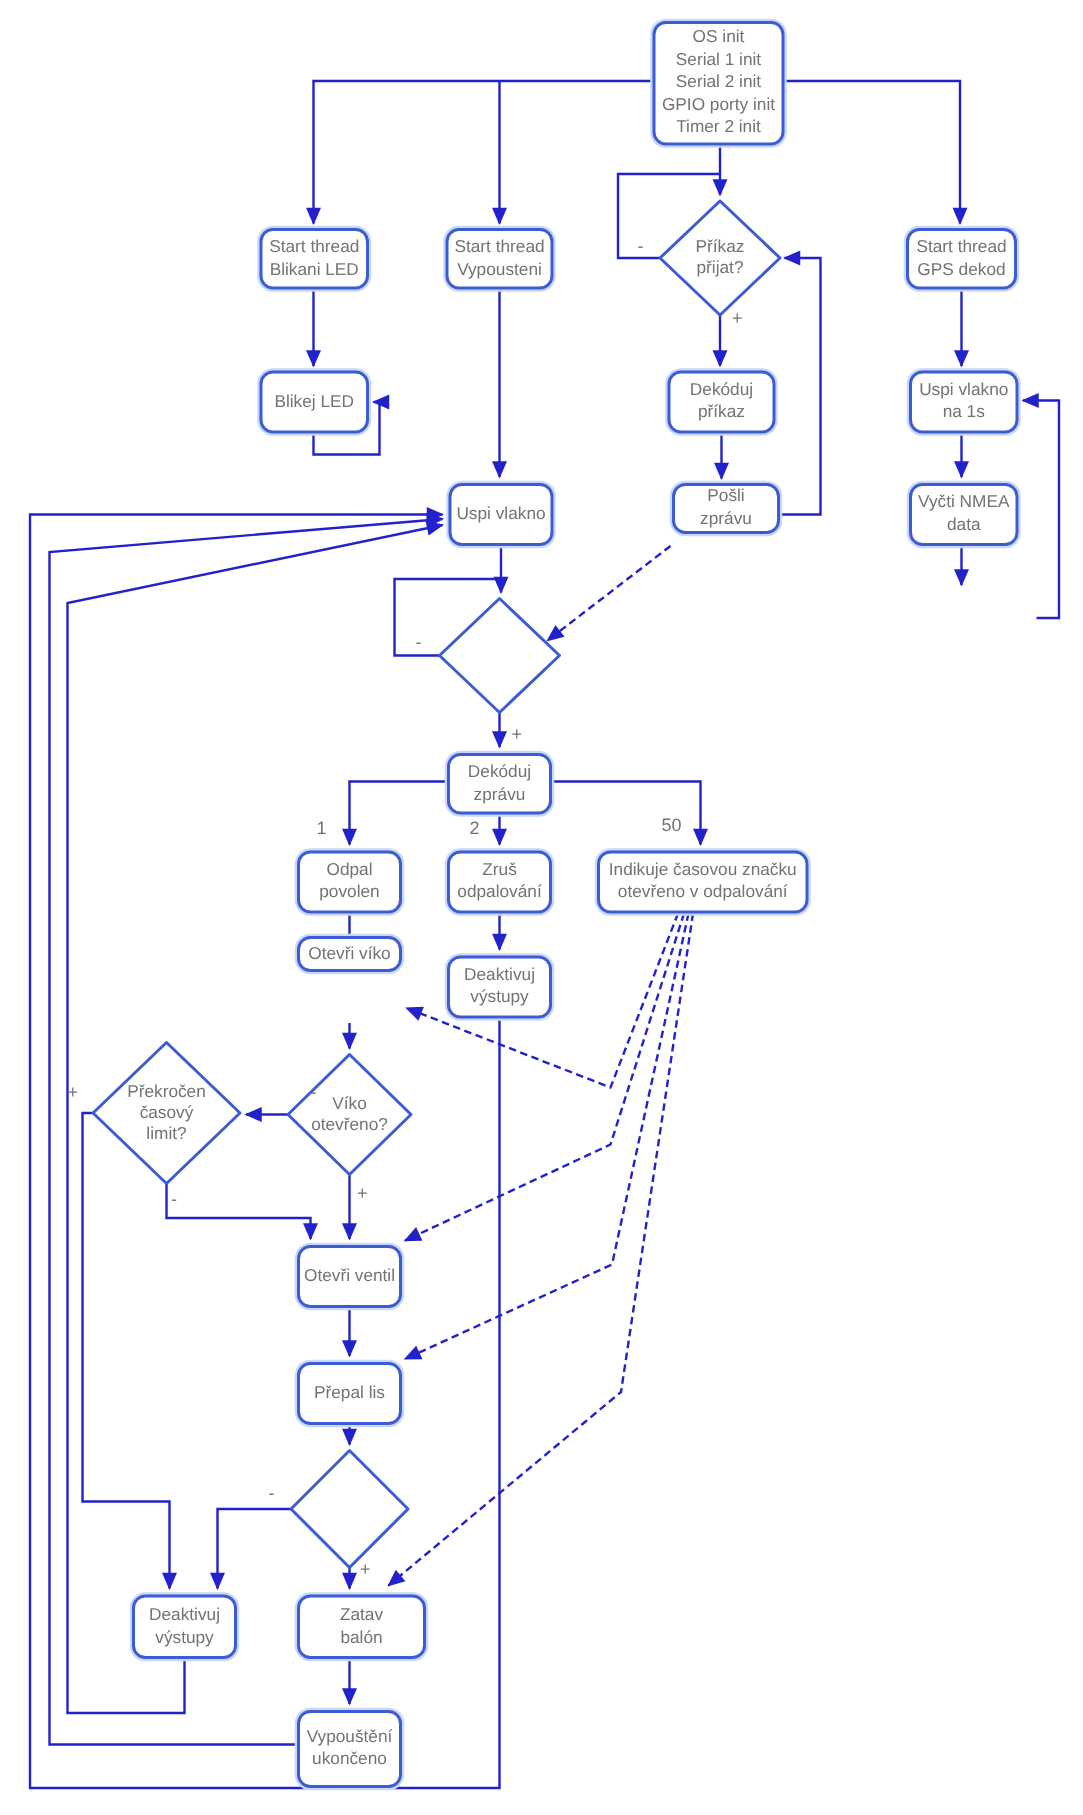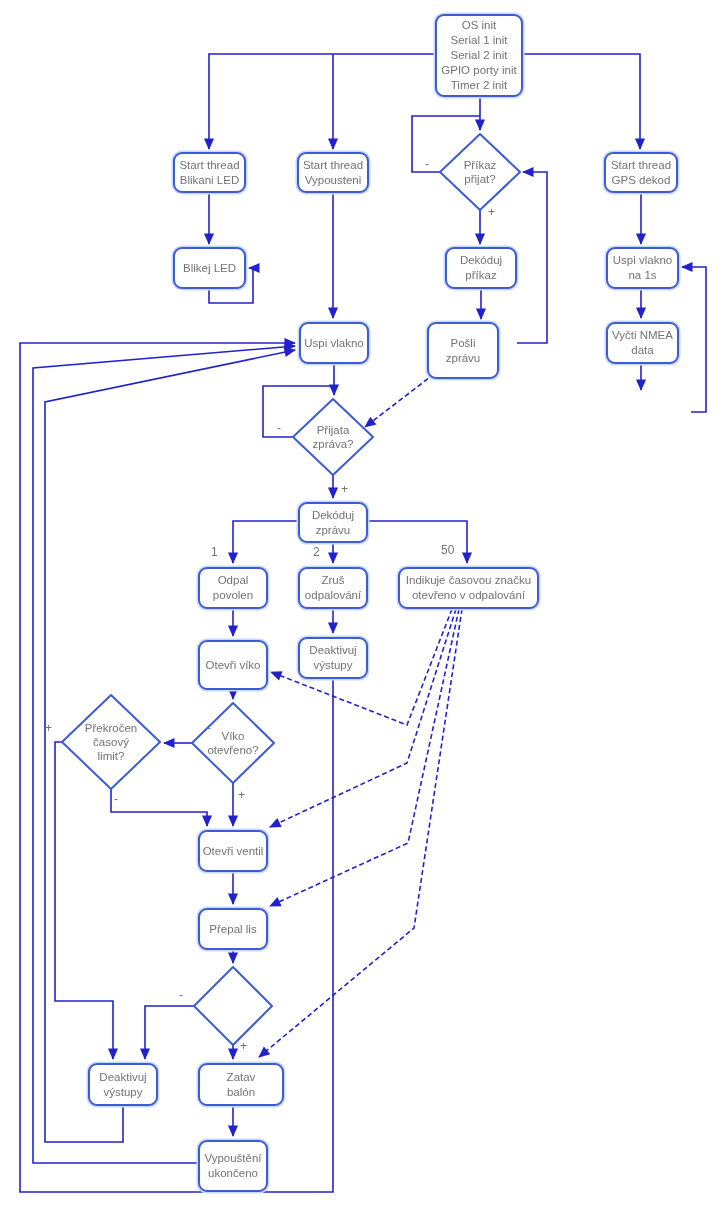--- a/index.html
+++ b/index.html
@@ -96,49 +96,47 @@
 Blikani LED</div>
   <div class="node" style="left:297px;top:152px;width:72px;height:41px">Start thread
 Vypousteni</div>
   <div class="node" style="left:604px;top:152px;width:74px;height:41px">Start thread
 GPS dekod</div>
   <div class="node" style="left:173px;top:247px;width:73px;height:42px">Blikej LED</div>
   <div class="node" style="left:445px;top:247px;width:72px;height:42px">Dekóduj
 příkaz</div>
   <div class="node" style="left:606px;top:247px;width:73px;height:42px">Uspi vlakno
 na 1s</div>
-  <div class="node" style="left:427px;top:322px;width:72px;height:57px">Pošli
+  <div class="node" style="left:448px;top:322px;width:72px;height:34px">Pošli
 zprávu</div>
   <div class="node" style="left:299px;top:322px;width:70px;height:42px">Uspi vlakno</div>
   <div class="node" style="left:606px;top:322px;width:73px;height:42px">Vyčti NMEA
 data</div>
   <div class="node" style="left:298px;top:502px;width:70px;height:41px">Dekóduj
 zprávu</div>
   <div class="node" style="left:198px;top:567px;width:70px;height:42px">Odpal
 povolen</div>
   <div class="node" style="left:298px;top:567px;width:70px;height:42px">Zruš
 odpalování</div>
   <div class="node" style="left:398px;top:567px;width:141px;height:42px">Indikuje časovou značku
 otevřeno v odpalování</div>
   <div class="node" style="left:298px;top:637px;width:70px;height:42px">Deaktivuj
 výstupy</div>
-  <div class="node" style="left:198px;top:640px;width:70px;height:50px">Otevři víko</div>
+  <div class="node" style="left:198px;top:624px;width:70px;height:24px">Otevři víko</div>
   <div class="node" style="left:198px;top:830px;width:70px;height:42px">Otevři ventil</div>
   <div class="node" style="left:198px;top:908px;width:70px;height:42px">Přepal lis</div>
   <div class="node" style="left:88px;top:1063px;width:70px;height:43px">Deaktivuj
 výstupy</div>
   <div class="node" style="left:198px;top:1063px;width:86px;height:43px">Zatav
 balón</div>
   <div class="node" style="left:198px;top:1140px;width:70px;height:52px">Vypouštění
 ukončeno</div>
 
   <div class="dtext" style="left:440px;top:144px;width:80px;height:56px">Příkaz
 přijat?</div>
-  <div class="dtext" style="left:293px;top:409px;width:80px;height:56px">Přijata
-zpráva?</div>
   <div class="dtext" style="left:193px;top:715px;width:80px;height:56px">Víko
 otevřeno?</div>
   <div class="dtext" style="left:66px;top:718px;width:90px;height:48px">Překročen
 časový
 limit?</div>
 
   <span class="elabel" style="left:425px;top:158px">-</span>
   <span class="elabel" style="left:488px;top:206px">+</span>
   <span class="elabel" style="left:277px;top:422px">-</span>
   <span class="elabel" style="left:341px;top:483px">+</span>

